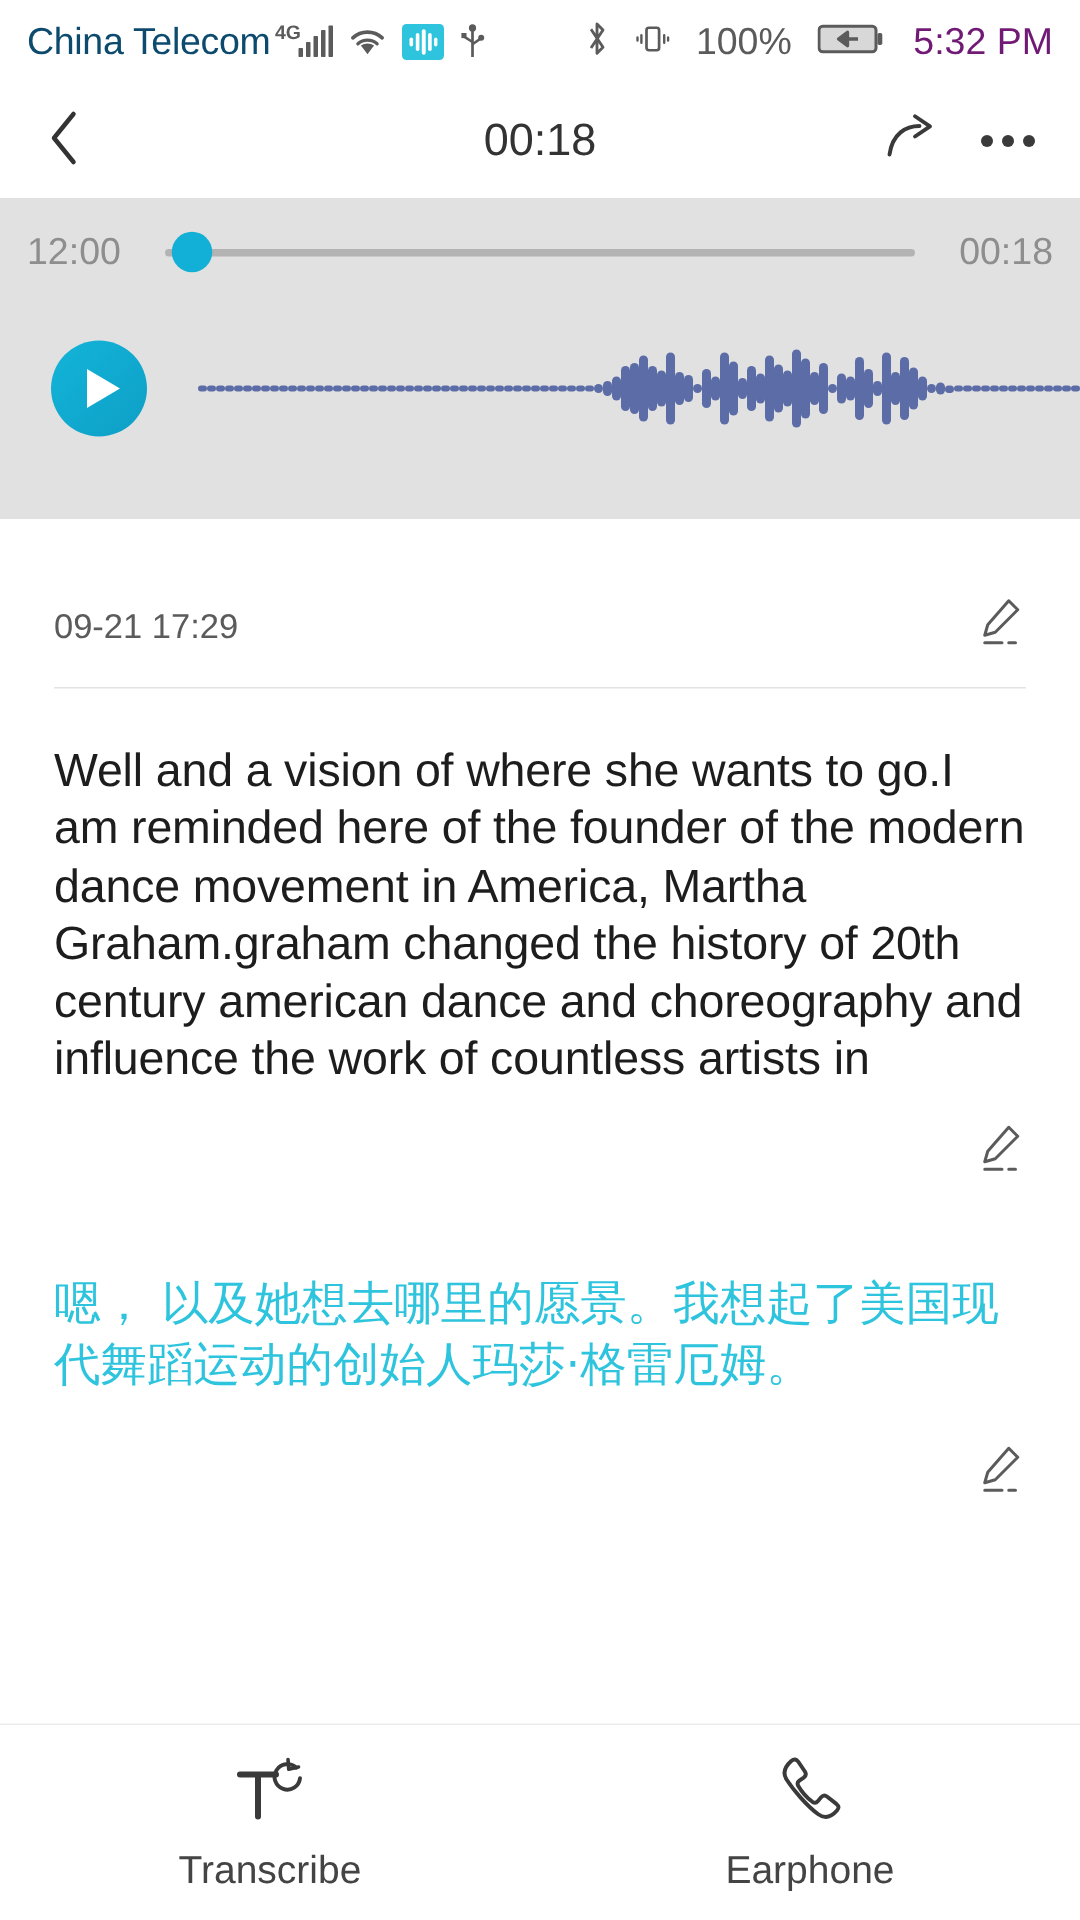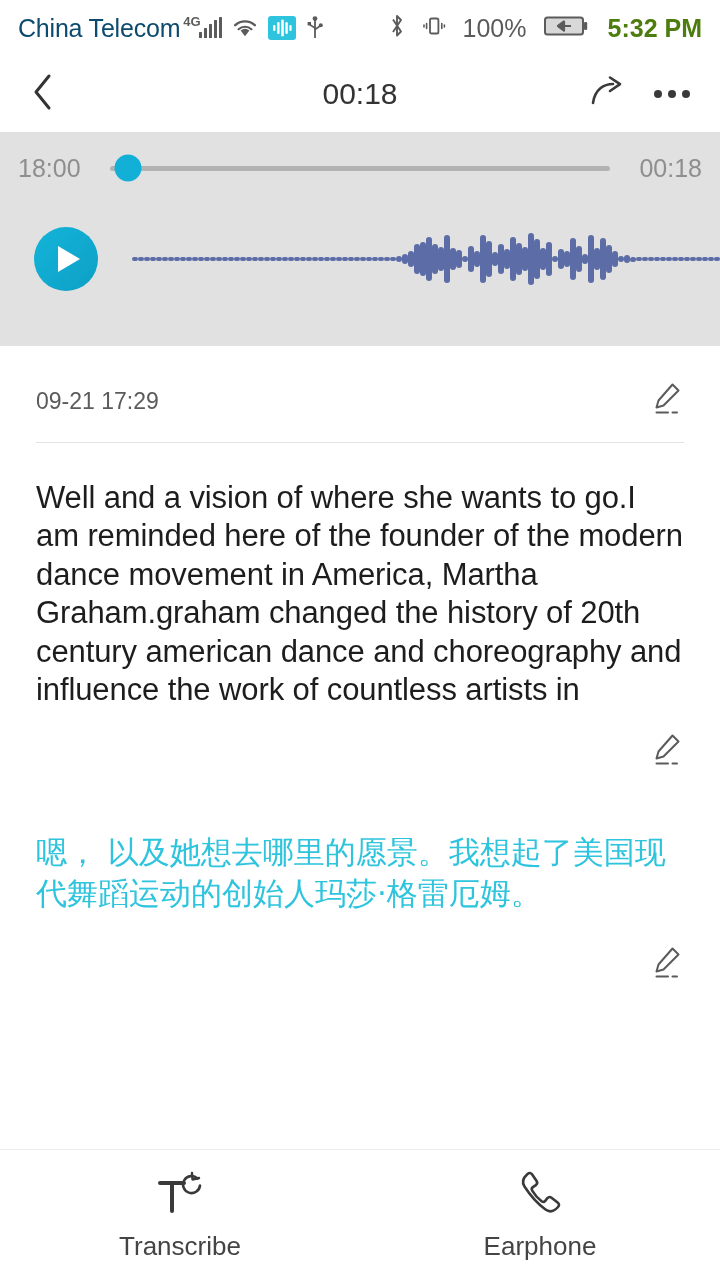--- a/index.html
+++ b/index.html
@@ -34,21 +34,21 @@
   .sig-bars i:nth-child(3){ height: 14px; }
   .sig-bars i:nth-child(4){ height: 18px; }
   .sig-bars i:nth-child(5){ height: 21px; }
   .sb-icon { margin-left: 10px; display: flex; align-items: center; }
   .sb-voice {
     background: #2ec4dd; border-radius: 3px; padding: 2px 3px;
     display: flex; align-items: center; margin-left: 10px;
   }
   .sb-right { display: flex; align-items: center; gap: 17px; }
   .sb-batt-pct { font-size: 25px; color: #5b5b5b; }
-  .sb-time { font-size: 25px; color: #4d7c0f; margin-left: 3px; font-weight: bold; }
+  .sb-time { font-size: 25px; color: #701a75; margin-left: 3px; }
 
   
   .navbar {
     height: 76px; width: 100%;
     display: flex; align-items: center;
     padding: 0 30px;
     background: #ffffff;
     position: relative;
   }
   .nav-back { width: 44px; height: 44px; display:flex; align-items:center; justify-content:flex-start; }
@@ -121,21 +121,21 @@
 
   
   .content { background: #ffffff; }
   .title-block { padding: 28px 36px 0 36px; }
   .rec-title {
     font-size: 33px; font-weight: bold; color: #222222;
     letter-spacing: -0.4px; line-height: 1.25;
   }
   .meta-row {
     display: flex; align-items: center;
-    margin-top: 6px; position: relative; height: 42px;
+    margin-top: 22px; position: relative; height: 42px;
   }
   .meta-date { font-size: 23px; color: #5b5b5b; }
   .meta-link { font-size: 23px; color: #2ec4dd; margin-left: 30px; }
   .meta-edit { margin-left: auto; }
   .divider {
     height: 1px; background: #e3e3e3;
     margin: 20px 36px 0 36px;
   }
 
   .para-block { padding: 36px 36px 0 36px; }
@@ -253,21 +253,21 @@
           <i></i>
           <i></i>
           <i></i>
         </span>
     </span>
   </div>
 </div>
 
 <div class="player">
   <div class="seek-row">
-    <span class="seek-time">18:00</span>
+    <span class="seek-time">12:00</span>
     <span class="seek-wrap">
       <span class="seek-track"></span>
       <span class="seek-thumb" style="left: calc(1% + 13px);"></span>
     </span>
     <span class="seek-time right">00:18</span>
   </div>
   <div class="wave-row">
     <div class="play-btn">
       <span class="play-tri"></span>
     </div>

